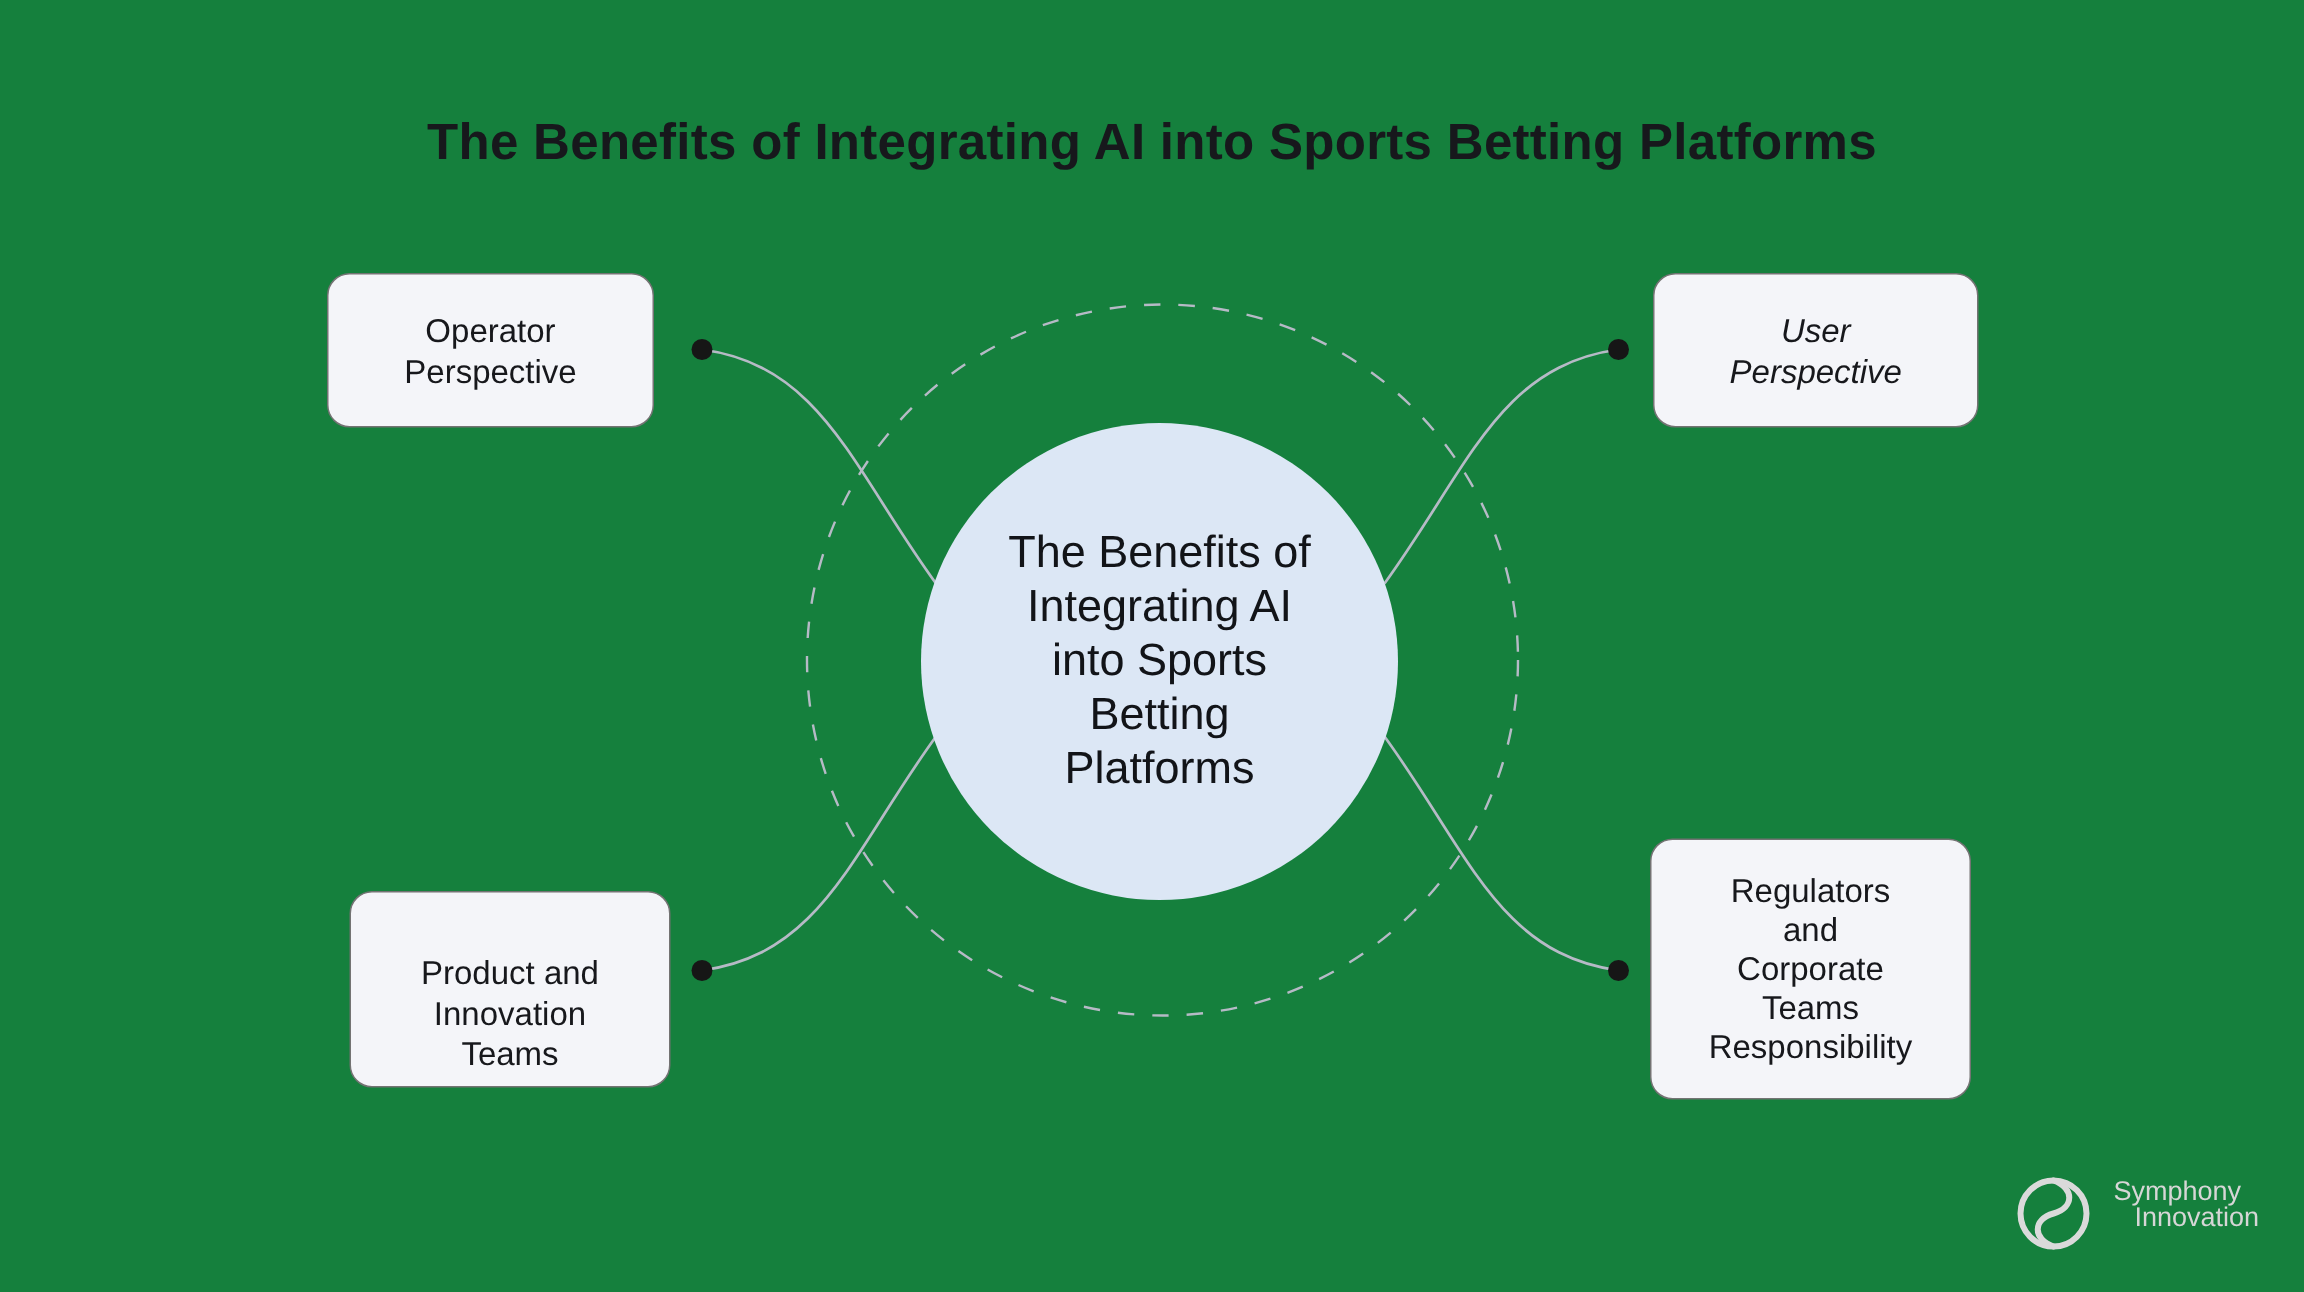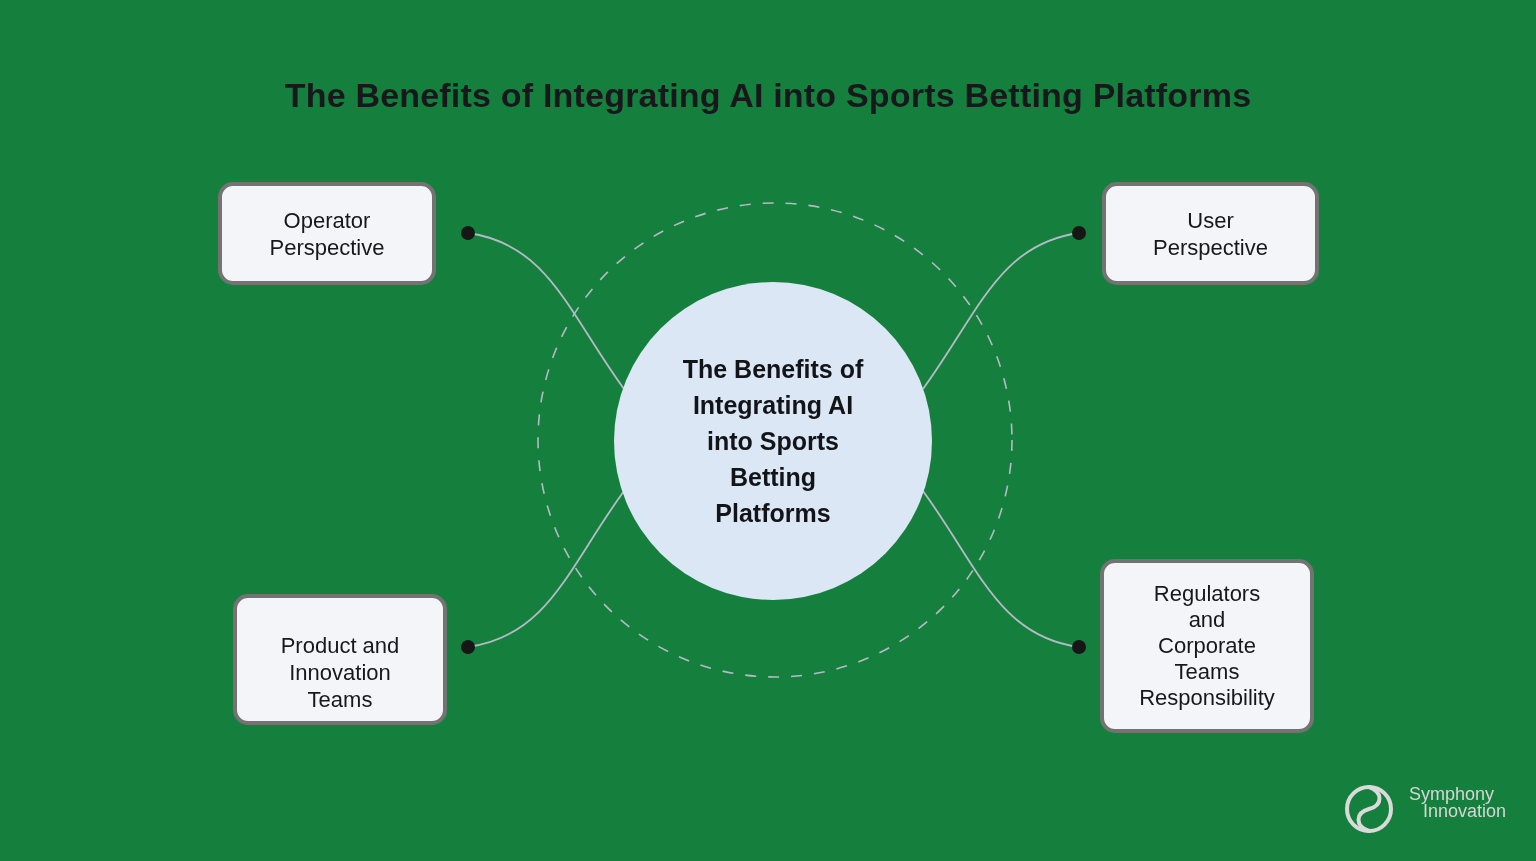--- a/index.html
+++ b/index.html
@@ -32,44 +32,44 @@
     left: 0;
     top: 0;
   }
   .node-box {
     position: absolute;
     display: flex;
     align-items: center;
     justify-content: center;
     box-sizing: border-box;
     background: #f4f5f9;
-    border: 4px solid #737373;
+    border: 1px solid #737373;
     border-radius: 15px;
     text-align: center;
     white-space: pre-line;
     font-size: 22px;
     font-weight: 500;
     color: #17181c;
     line-height: 27px;
     padding: 8px 10px;
   }
   .node-tl { left: 218px; top: 182px; width: 218px; height: 103px; }
-  .node-tr { left: 1102px; top: 182px; width: 217px; height: 103px; }
+  .node-tr { left: 1102px; top: 182px; width: 217px; height: 103px; font-style: italic; }
   .node-bl { left: 233px; top: 594px; width: 214px; height: 131px; align-items: flex-end; }
   .node-br { left: 1100px; top: 559px; width: 214px; height: 174px; line-height: 26px; }
   .center-label {
     position: absolute;
     left: 773px;
     top: 441px;
     transform: translate(-50%, -50%);
     width: 280px;
     text-align: center;
     white-space: pre-line;
-    font-size: 25px;
-    font-weight: 700;
+    font-size: 30px;
+    font-weight: 400;
     color: #121418;
     line-height: 36px;
   }
   .brand-logo {
     position: absolute;
     left: 1343px;
     top: 783px;
     display: flex;
     align-items: flex-start;
   }

